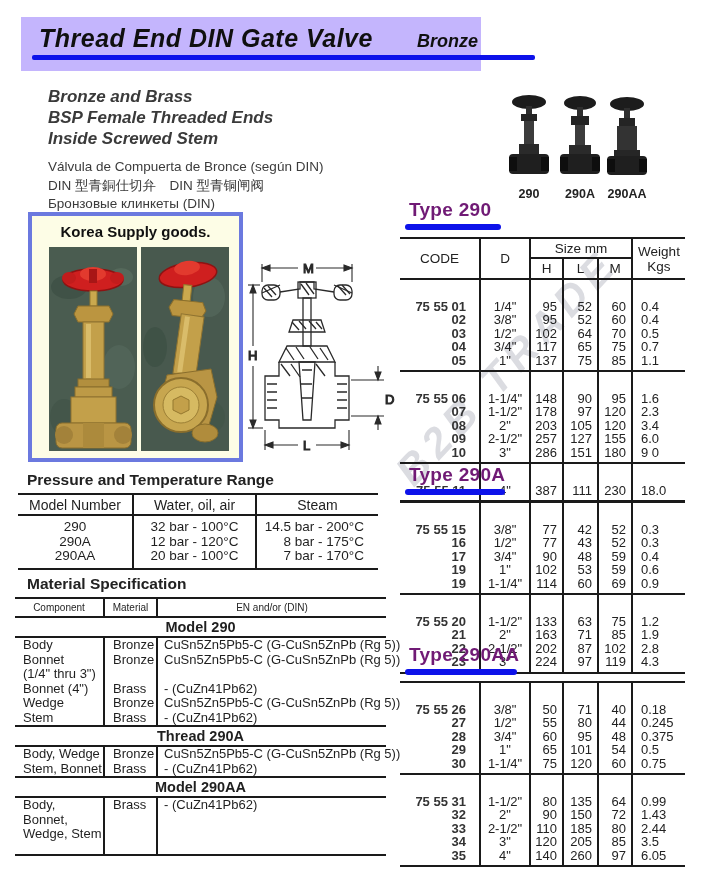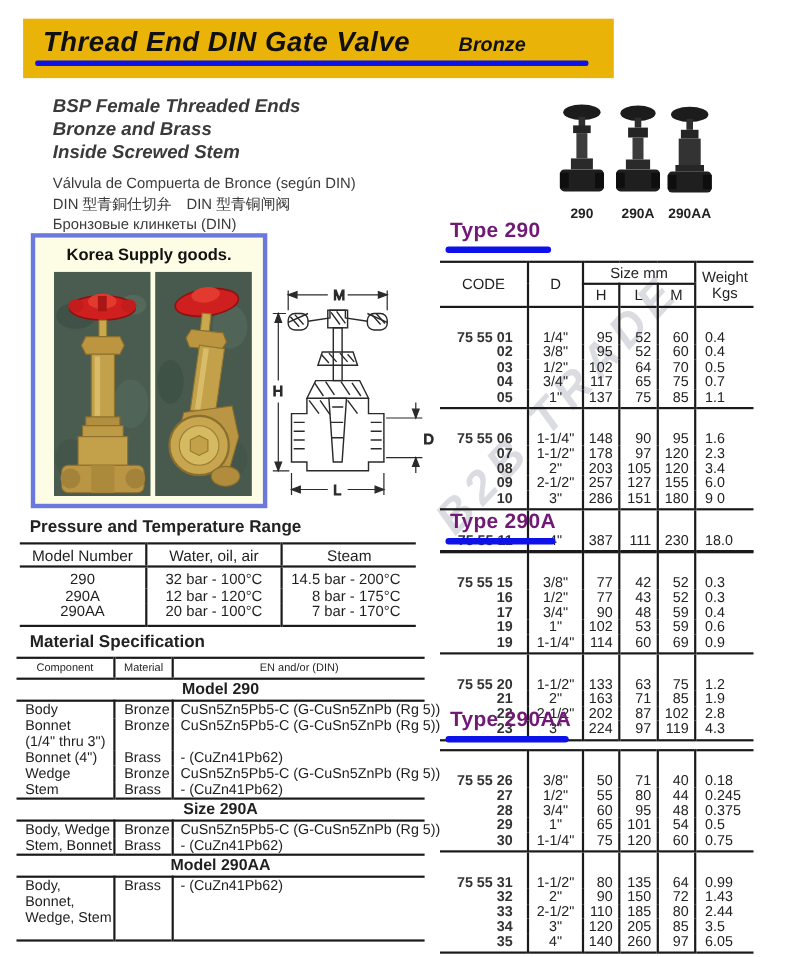--- a/index.html
+++ b/index.html
@@ -1,21 +1,21 @@
 <!DOCTYPE html>
 <html><head>
 <meta charset="utf-8">
 <style>
   * { box-sizing: border-box; margin: 0; padding: 0; }
   html, body { background: #ffffff; }
   body { font-family: "Liberation Sans", sans-serif; color: #1f1f1f; }
   .page { position: relative; width: 714px; height: 870px; background: #fff; overflow: hidden; }
 
   
-  .title-band { position: absolute; left: 21px; top: 17px; width: 537px; height: 54px; background: #eab308; }
+  .title-band { position: absolute; left: 21px; top: 17px; width: 460px; height: 54px; background: #c4b5fd; }
   .title-line { position: absolute; left: 18px; top: 7px; white-space: nowrap; }
   .main-title { font-size: 25px; font-weight: bold; font-style: italic; color: #101010; letter-spacing: 0.5px; }
   .sub-title  { font-size: 18px; font-weight: bold; font-style: italic; color: #101010; margin-left: 44px; }
   .title-rule { position: absolute; left: 11px; top: 38px; width: 503px; height: 5px; background: #0d12ea; border-radius: 2px; }
 
   
   .intro { position: absolute; left: 48px; top: 86px; }
   .intro-bold div { font-size: 17px; line-height: 21px; font-weight: bold; font-style: italic; color: #3a3a3a; }
   .intro-plain { margin-top: 9px; }
   .intro-plain div { font-size: 13.5px; line-height: 18.5px; color: #3b3b3b; }
@@ -109,22 +109,22 @@
 
   <header class="title-band">
     <div class="title-line">
       <span class="main-title">Thread End DIN Gate Valve</span><span class="sub-title">Bronze</span>
     </div>
     <div class="title-rule"></div>
   </header>
 
   <section class="intro">
     <div class="intro-bold">
+      <div>Bronze and Brass</div>
       <div>BSP Female Threaded Ends</div>
-      <div>Bronze and Brass</div>
       <div>Inside Screwed Stem</div>
     </div>
     <div class="intro-plain">
       <div>Válvula de Compuerta de Bronce (según DIN)</div>
       <div>DIN 型青銅仕切弁　DIN 型青铜闸阀</div>
       <div>Бронзовые клинкеты (DIN)</div>
     </div>
   </section>
 
   <div class="thumbs">
@@ -345,21 +345,21 @@
             <td class="m0">Wedge</td>
             <td class="m1">Bronze</td>
             <td class="m2">CuSn5Zn5Pb5-C (G-CuSn5ZnPb (Rg 5))</td>
           </tr>
           <tr>
             <td class="m0">Stem</td>
             <td class="m1">Brass</td>
             <td class="m2">- (CuZn41Pb62)</td>
           </tr>
           <tr class="section">
-            <td colspan="3">Size 290A</td>
+            <td colspan="3">Thread 290A</td>
           </tr>
           <tr>
             <td class="m0">Body, Wedge</td>
             <td class="m1">Bronze</td>
             <td class="m2">CuSn5Zn5Pb5-C (G-CuSn5ZnPb (Rg 5))</td>
           </tr>
           <tr>
             <td class="m0">Stem, Bonnet</td>
             <td class="m1">Brass</td>
             <td class="m2">- (CuZn41Pb62)</td>

